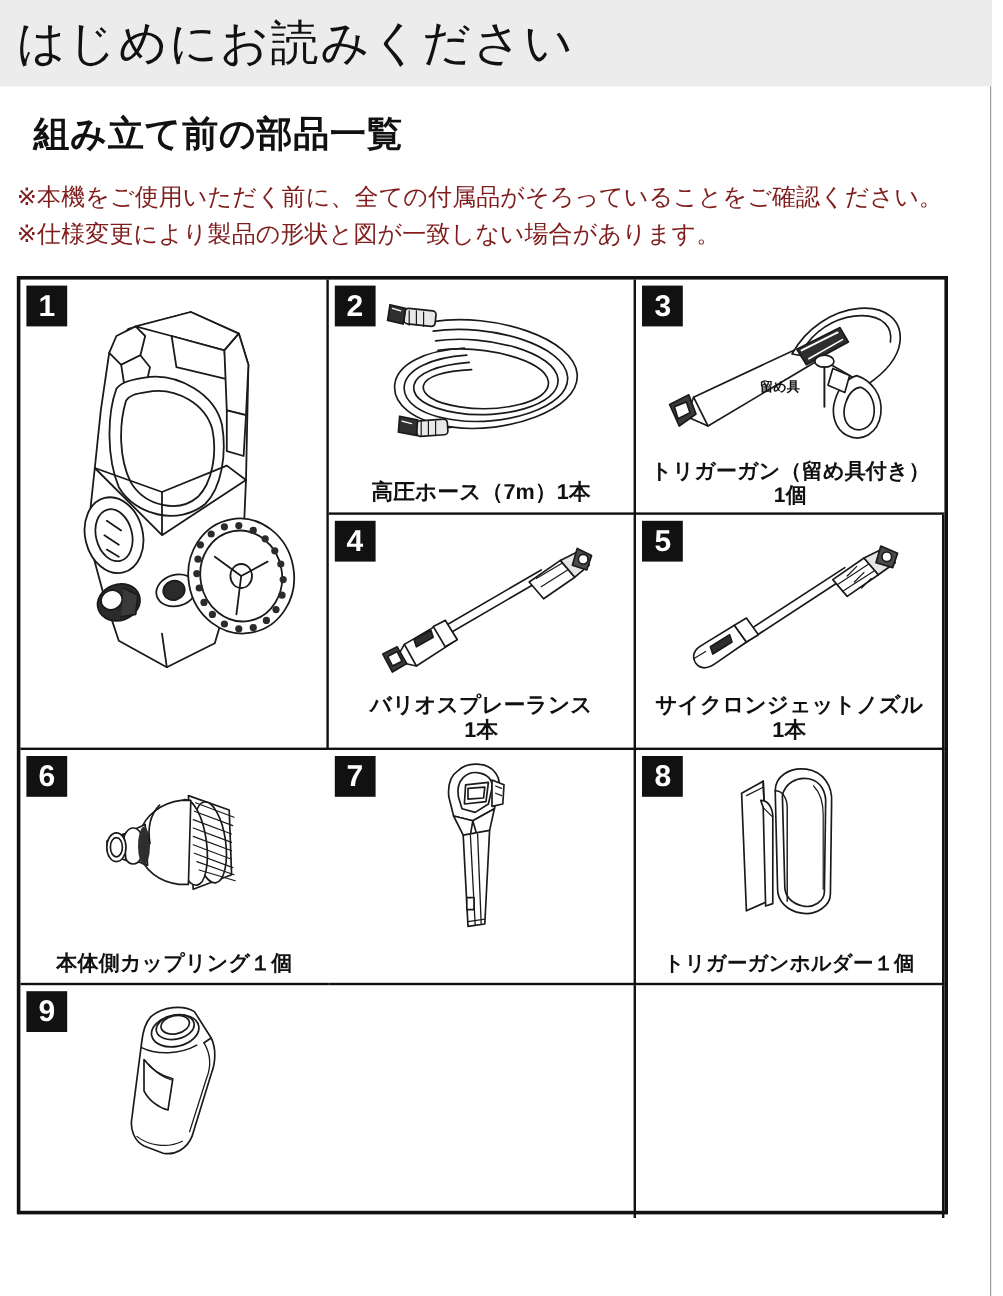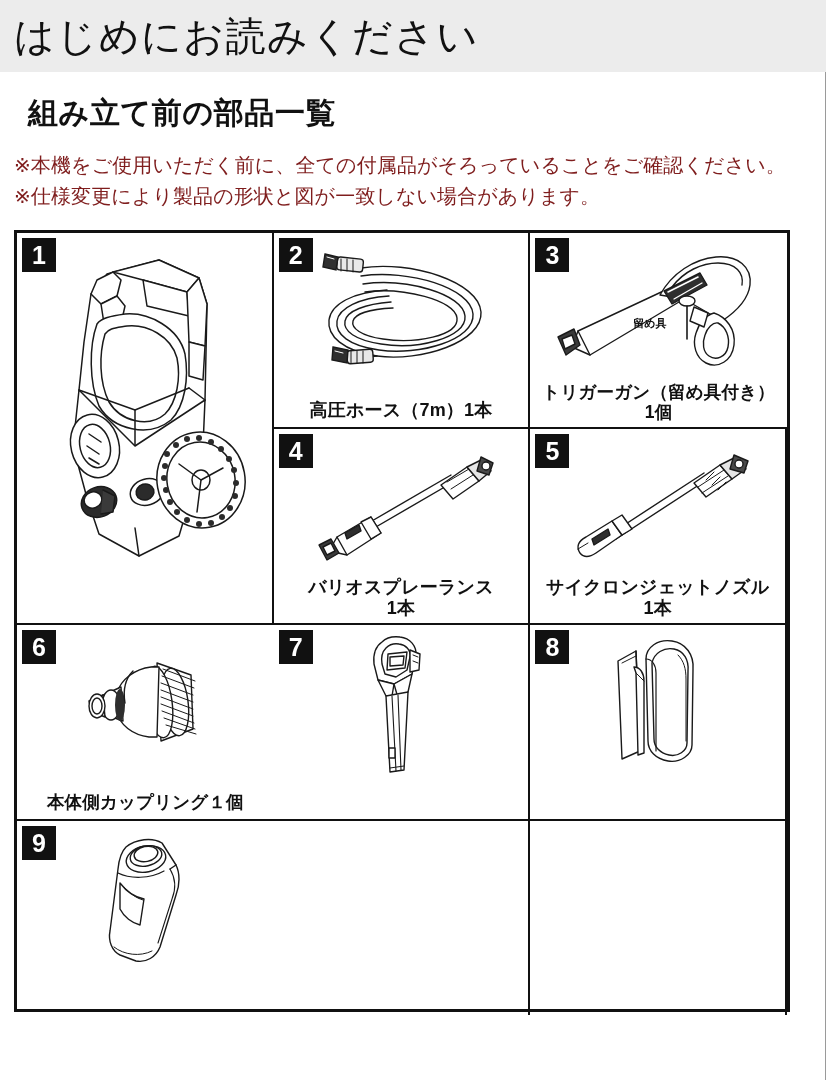--- a/index.html
+++ b/index.html
@@ -453,20 +453,23 @@
 
           <path d="M52 30 C54 20 64 14 74 16 C84 18 89 27 88 38 L87 110 C87 118 78 124 69 122 C60 120 54 114 54 106 Z" fill="#fff"></path>
           <path d="M46 26 C52 26 56 32 56 40 L56 118" stroke-width="1.2"></path>
 
           <path d="M34 34 C40 34 44 40 44 48 L44 120 L38 122 L36 40 Z" fill="#fff"></path>
           <path d="M36 40 L44 48" stroke-width="1"></path>
 
           <path d="M78 22 C84 28 86 36 86 46 L86 108" stroke-width="1"></path>
         </svg>
       </div>
+      <div class="caption">
+        <span class="cap-line">トリガーガンホルダー１個</span>
+      </div>
     </div>
 
     <div class="cell cell-tank">
       <div class="badge">9</div>
       <div class="art">
         <svg width="130" height="145" viewBox="0 0 130 145" fill="none" stroke="#1a1a1a" stroke-width="1.4" stroke-linejoin="round" stroke-linecap="round">
 
           <path d="M46 18 C56 10 72 8 82 14 L96 36 C100 44 100 56 96 66 L80 118 C76 128 66 134 56 132 L40 126 C32 122 28 112 30 102 L38 40 C39 30 42 22 46 18 Z" fill="#fff"></path>
 
           <path d="M38 44 C50 50 70 50 84 42" stroke-width="1.2"></path>

